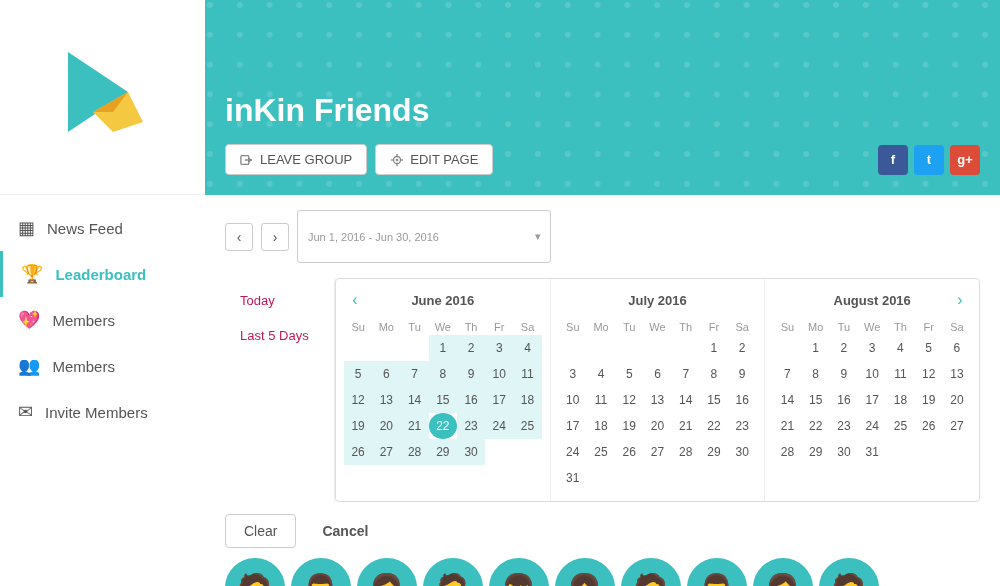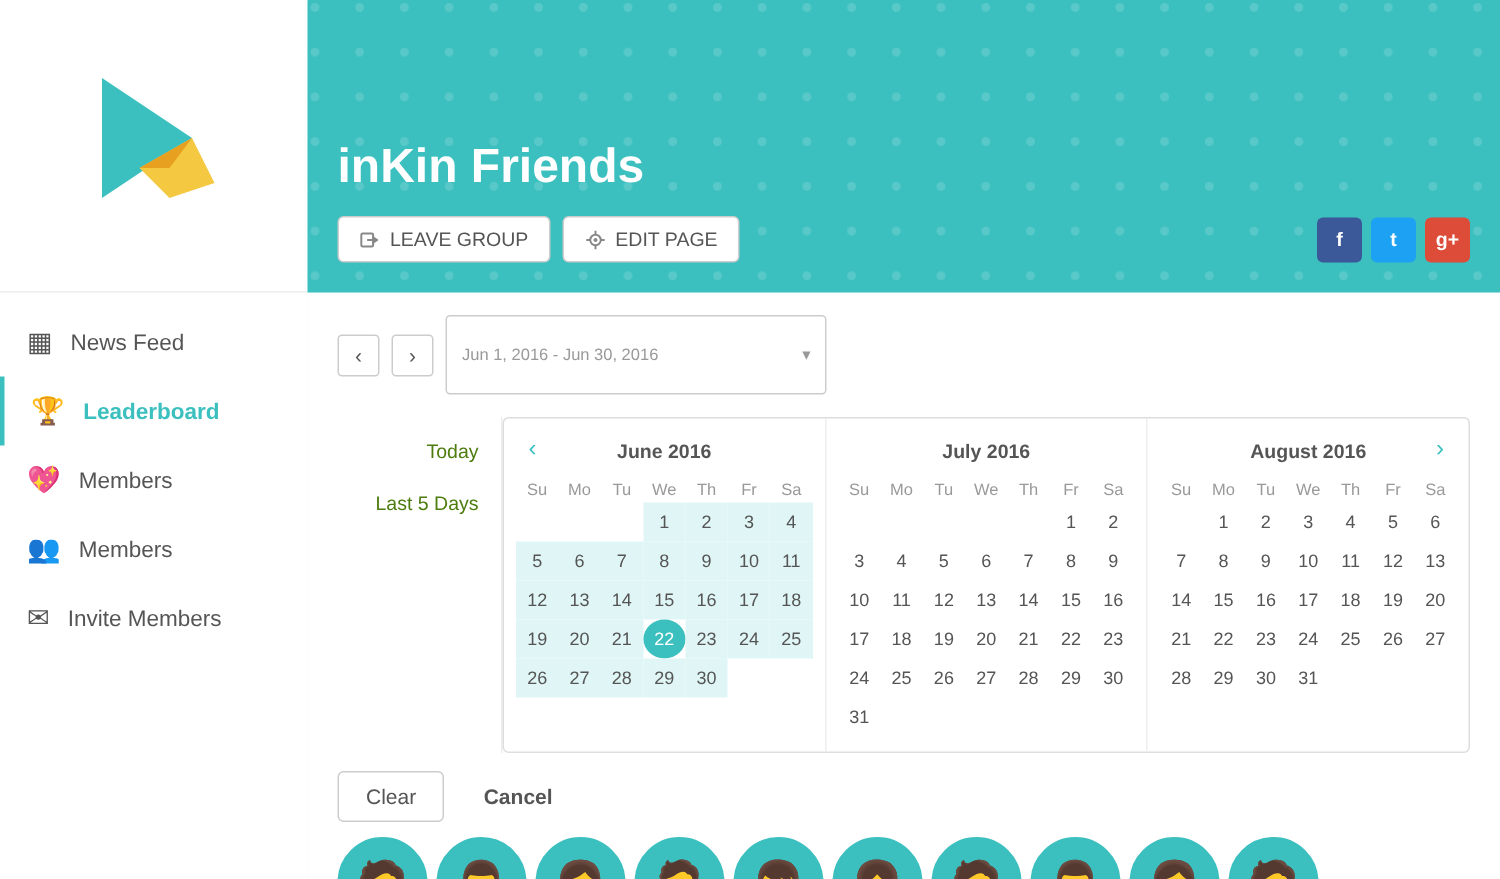--- a/index.html
+++ b/index.html
@@ -34,21 +34,21 @@
 
     
     .content { flex: 1; background: #fff; padding: 15px 20px; overflow: hidden; }
 
     
     .date-range-bar { display: flex; align-items: center; gap: 8px; margin-bottom: 15px; }
     .nav-arrow { width: 28px; height: 28px; border: 1.5px solid #ccc; background: #fff; border-radius: 3px; display: flex; align-items: center; justify-content: center; cursor: pointer; color: #555; font-size: 14px; }
     .date-range-select { display: flex; align-items: center; border: 1px solid #ccc; border-radius: 3px; padding: 19px 10px; background: #fff; font-size: 13px; color: #555; cursor: pointer; gap: 96px; }
     .date-range-select span { font-size: 11px; color: #999; }
     .quick-options { width: 110px; padding: 5px 0; border-right: 1px solid #eee; }
-    .quick-option { padding: 10px 15px; font-size: 13px; color: #4d7c0f; cursor: pointer; text-align: right; }
+    .quick-option { padding: 10px 15px; font-size: 13px; color: #be185d; cursor: pointer; }
 
     .calendars { display: flex; flex: 1; border: 1px solid #ddd; border-radius: 4px; overflow: hidden; }
     .calendar { flex: 1; padding: 10px 8px; border-right: 1px solid #eee; }
     .calendar:last-child { border-right: none; }
     .calendar-header { display: flex; align-items: center; justify-content: space-between; margin-bottom: 8px; }
     .cal-nav { width: 22px; height: 22px; border: none; background: none; cursor: pointer; color: #3bbfbf; font-size: 16px; display: flex; align-items: center; justify-content: center; }
     .cal-title { font-size: 13px; font-weight: bold; color: #555; text-align: center; flex: 1; }
     .cal-grid { width: 100%; border-collapse: collapse; }
     .cal-grid th { font-size: 11px; color: #999; text-align: center; padding: 2px 0; font-weight: normal; width: 30px; }
     .cal-grid td { font-size: 12px; text-align: center; padding: 4px 2px; color: #555; cursor: pointer; width: 30px; height: 26px; }

